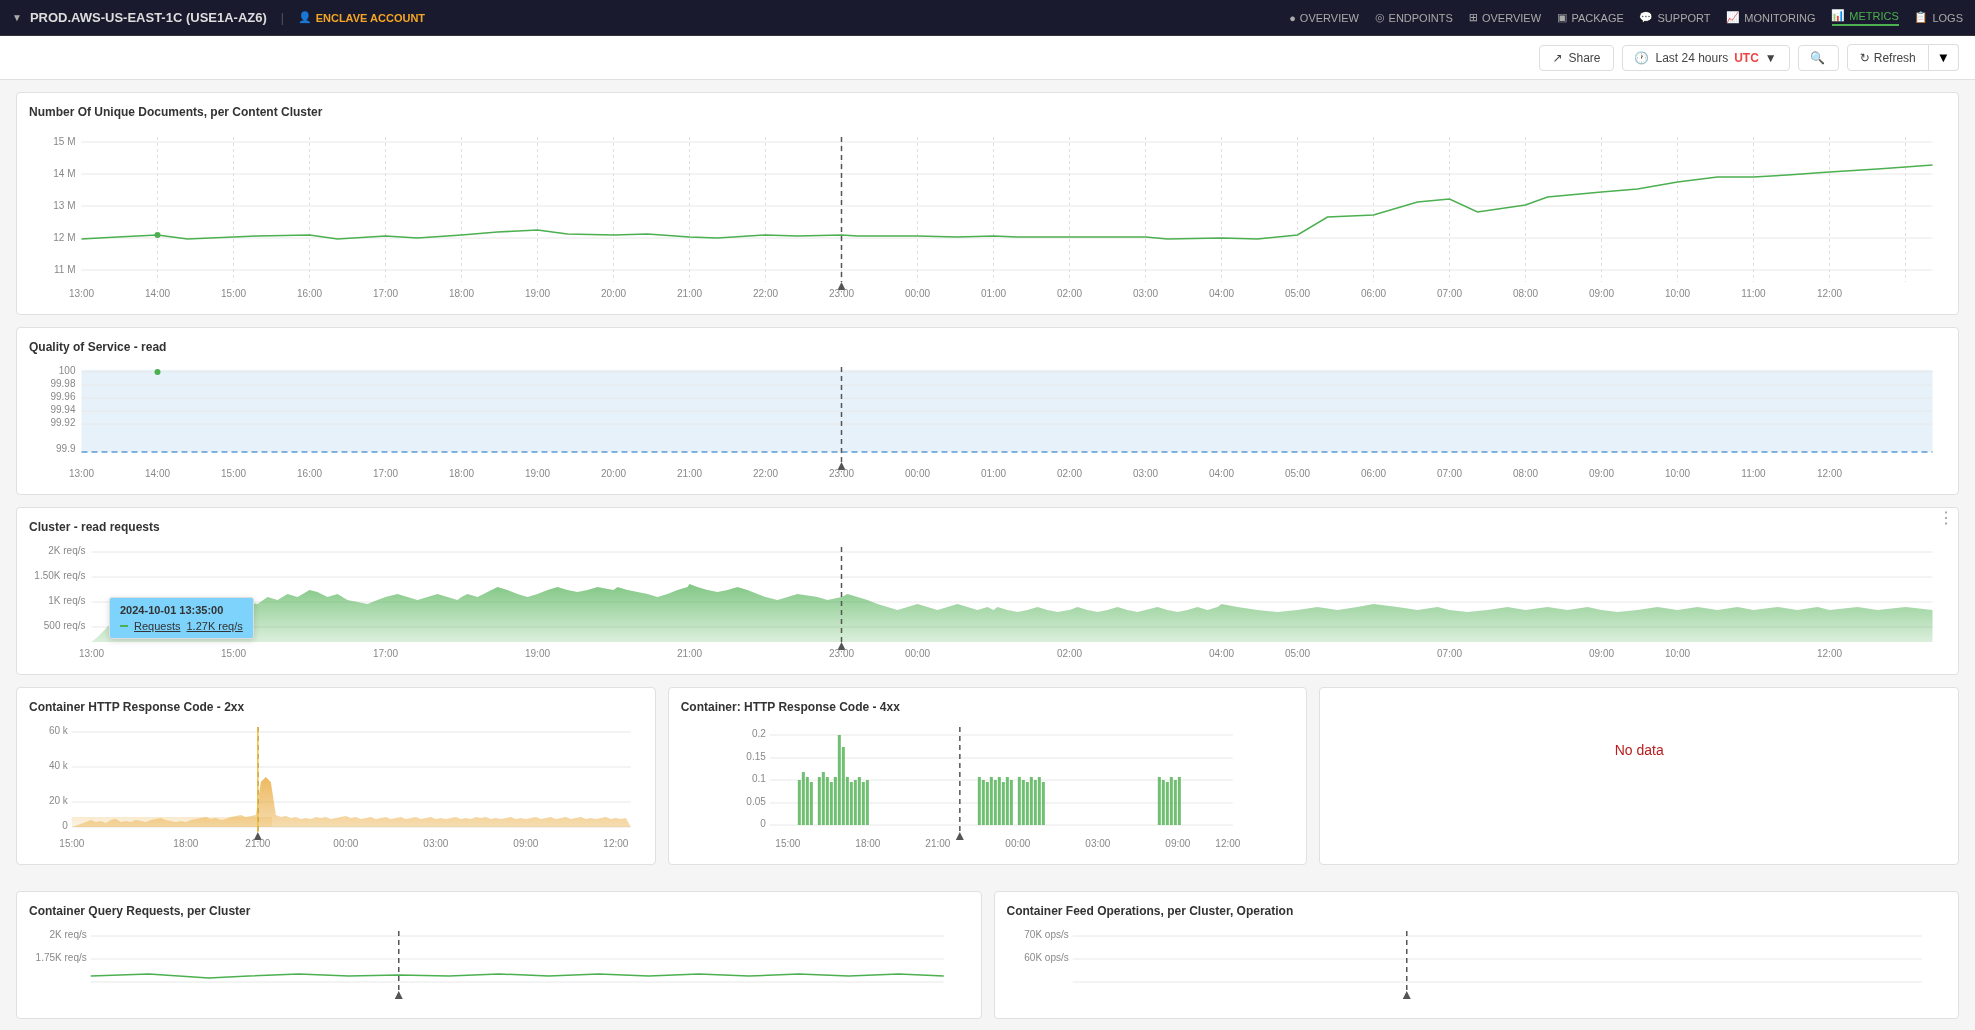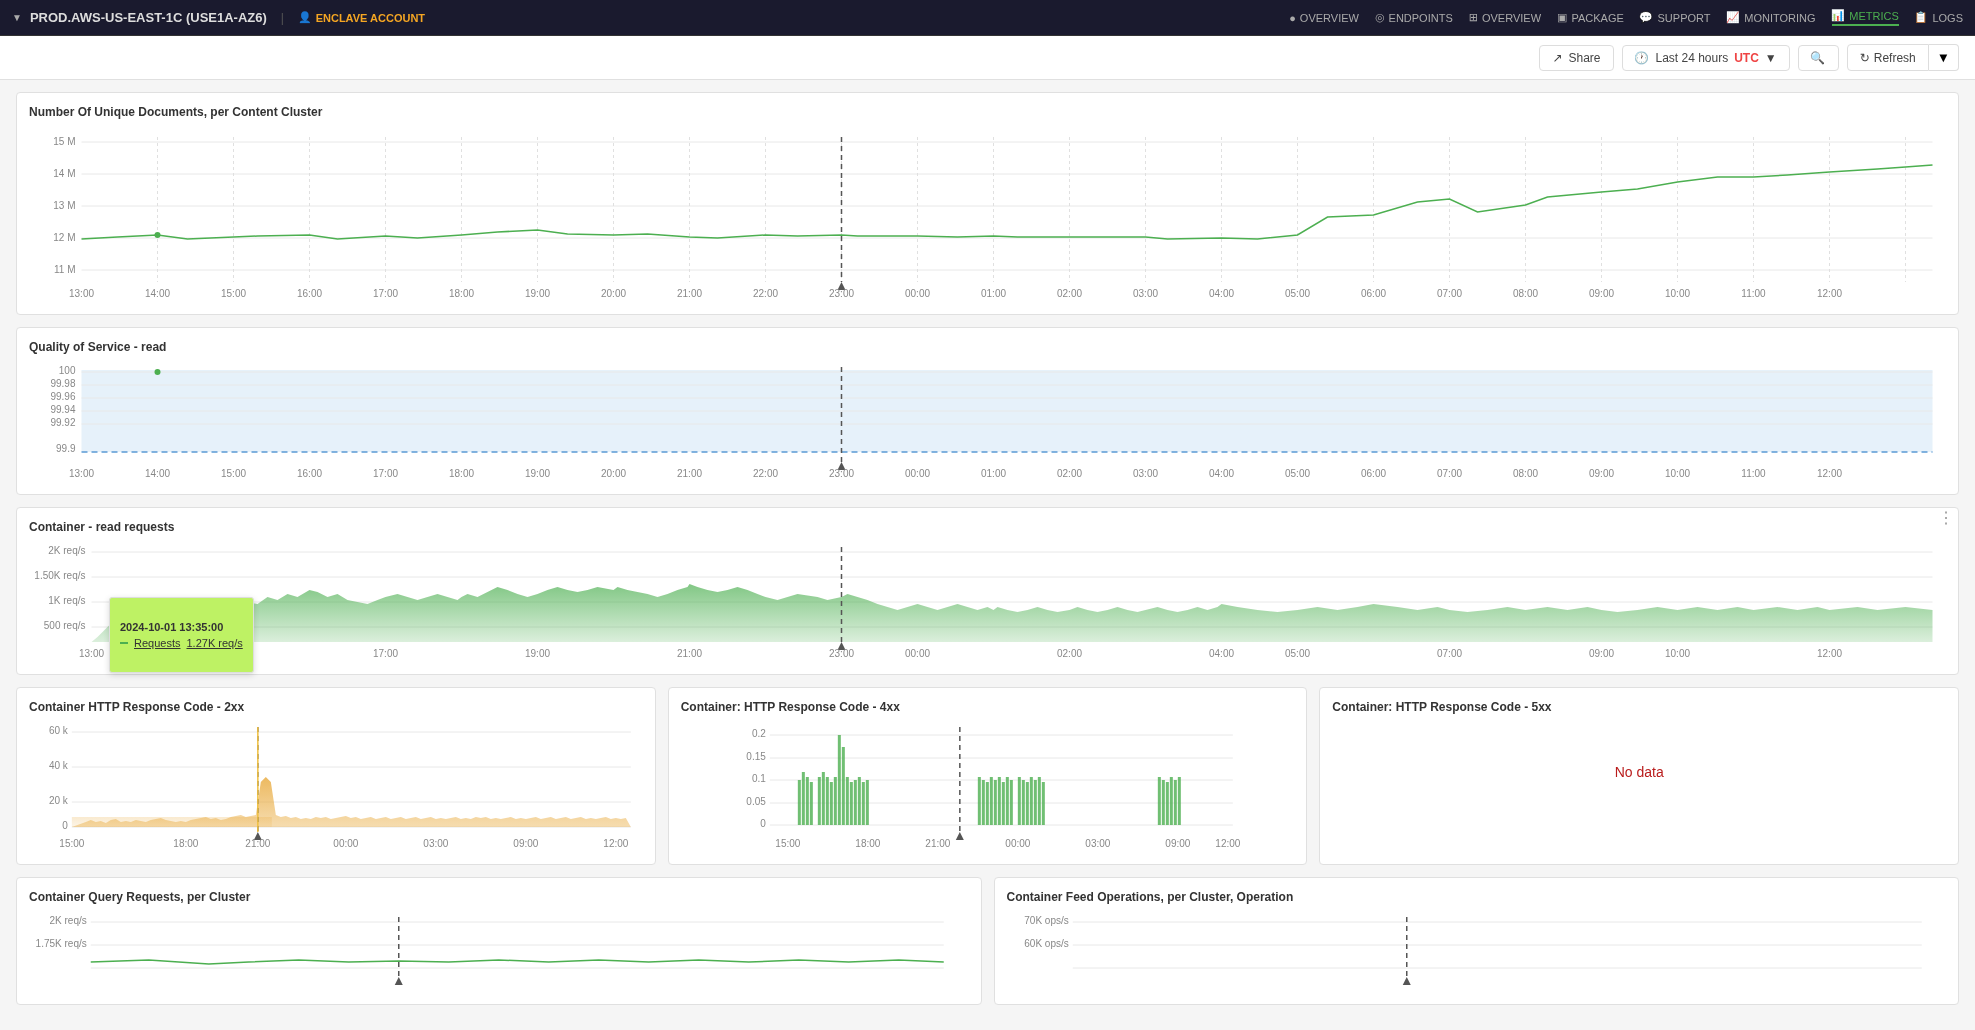--- a/index.html
+++ b/index.html
@@ -49,30 +49,30 @@
     .main { padding: 12px 16px; background: #f5f5f5; overflow-y: auto; height: calc(100vh - 72px); }
 
     
     .chart-panel {
       background: #fff; border: 1px solid #e0e0e0; border-radius: 4px; margin-bottom: 12px; padding: 12px;
     }
     .chart-title { font-size: 12px; font-weight: 600; color: #333; margin-bottom: 8px; }
     .chart-area { position: relative; width: 100%; }
 
     
-    .chart-row { display: flex; gap: 12px; margin-bottom: 12px; }
+    .chart-row { display: flex; gap: 12px; margin-bottom: 26px; }
     .chart-row .chart-panel { flex: 1; margin-bottom: 0; }
 
     
     svg.chart { width: 100%; display: block; }
 
     
     .tooltip-box {
-      position: absolute; background: #bef264; border: 1px solid #ddd; border-radius: 3px;
-      padding: 23px 10px; font-size: 11px; color: #333; pointer-events: none;
+      position: absolute; background: #7dd3fc; border: 1px solid #ddd; border-radius: 3px;
+      padding: 6px 10px; font-size: 11px; color: #333; pointer-events: none;
       box-shadow: 0 2px 6px rgba(0,0,0,0.15); z-index: 10;
     }
     .tooltip-box .ts { font-weight: 600; margin-bottom: 4px; }
     .tooltip-box .row { display: flex; align-items: center; gap: 6px; text-decoration: underline; }
     .tooltip-box .dot { width: 8px; height: 2px; background: #4caf50; display: inline-block; }
 
     .more-btn { position: absolute; top: 0; right: 0; background: none; border: none; cursor: pointer; color: #999; font-size: 16px; padding: 0 4px; }
 
     
     .no-data { display: flex; align-items: center; justify-content: center; height: 100px; color: #b91c1c; font-size: 14px; }
@@ -287,21 +287,21 @@
         <text class="x-label" x="1488" y="115" text-anchor="middle">08:00</text>
         <text class="x-label" x="1564" y="115" text-anchor="middle">09:00</text>
         <text class="x-label" x="1640" y="115" text-anchor="middle">10:00</text>
         <text class="x-label" x="1716" y="115" text-anchor="middle">11:00</text>
         <text class="x-label" x="1792" y="115" text-anchor="middle">12:00</text>
       </svg>
     </div>
   </div>
 
   <div class="chart-panel" style="position:relative;">
-    <div class="chart-title">Container - read requests</div>
+    <div class="chart-title">Cluster - read requests</div>
     <button class="more-btn">⋮</button>
     <div class="chart-area" style="position:relative;">
 
       <div class="tooltip-box" style="left:80px;top:55px;">
         <div class="ts">2024-10-01 13:35:00</div>
         <div class="row">
           <span class="dot"></span>
           <span>Requests</span>
           <span>1.27K req/s</span>
         </div>
@@ -454,21 +454,20 @@
         <text class="x-label" x="130" y="125" text-anchor="middle">18:00</text>
         <text class="x-label" x="200" y="125" text-anchor="middle">21:00</text>
         <text class="x-label" x="280" y="125" text-anchor="middle">00:00</text>
         <text class="x-label" x="360" y="125" text-anchor="middle">03:00</text>
         <text class="x-label" x="440" y="125" text-anchor="middle">09:00</text>
         <text class="x-label" x="490" y="125" text-anchor="middle">12:00</text>
       </svg>
     </div>
 
     <div class="chart-panel">
-      <div class="chart-title">Container: HTTP Response Code - 5xx</div>
       <div class="no-data">No data</div>
     </div>
   </div>
 
   <div class="chart-row">
 
     <div class="chart-panel">
       <div class="chart-title">Container Query Requests, per Cluster</div>
       <svg class="chart" height="80" viewBox="0 0 900 80">
         <text class="y-label" x="38" y="12" text-anchor="end">2K req/s</text>

